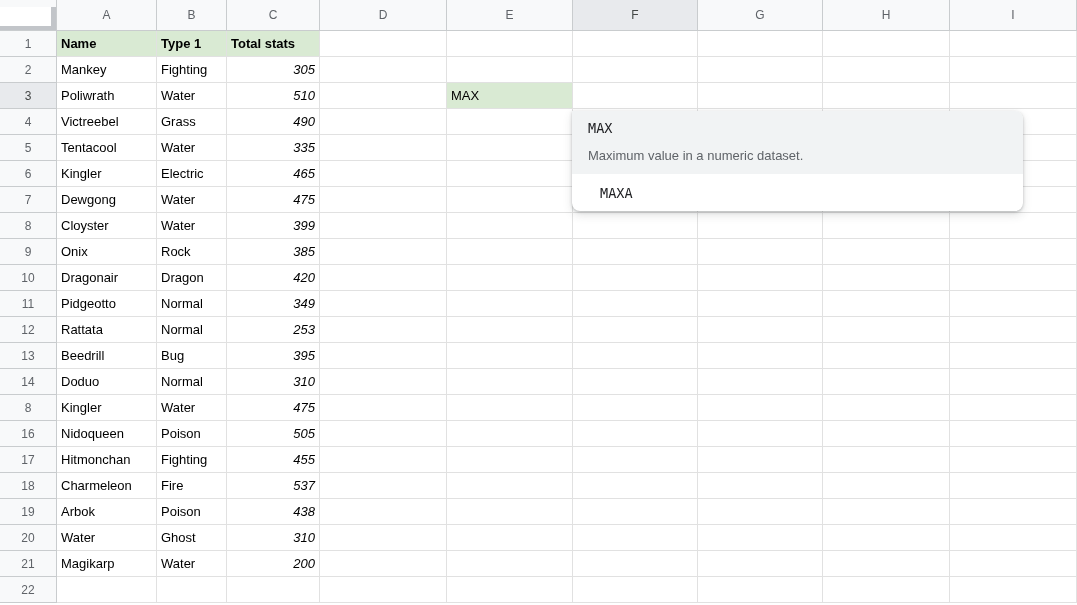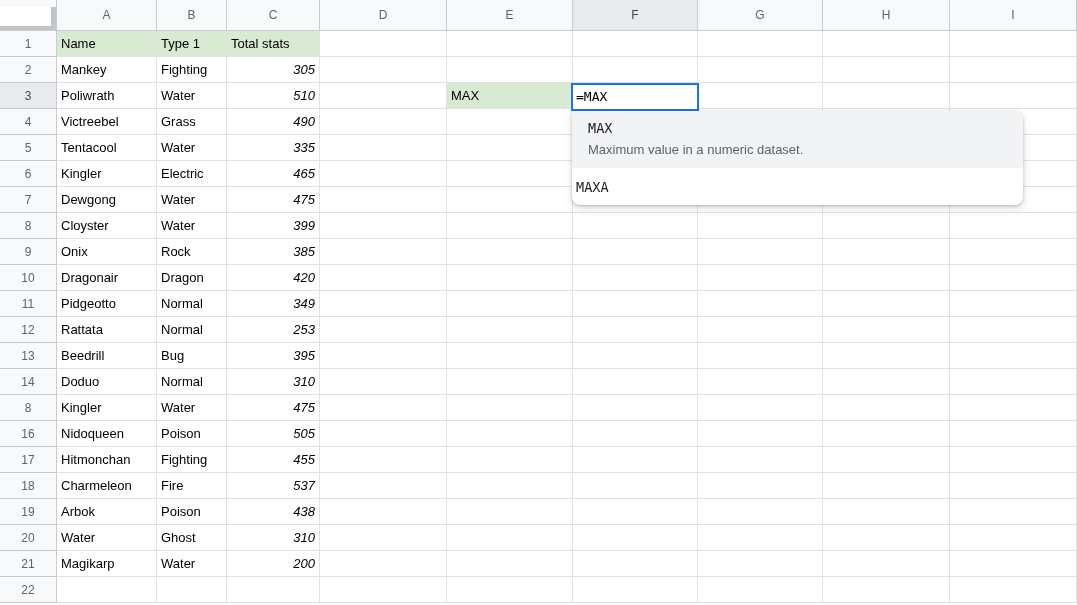--- a/index.html
+++ b/index.html
@@ -23,21 +23,21 @@
     background:#fff;
     font-size:13px;
     color:#000;
     line-height:25px;
     padding:0 4px;
     white-space:nowrap;
     overflow:hidden;
   }
   .cell.num{text-align:right;font-style:italic;}
   .cell.green{background:var(--header-green);}
-  .cell.bold{font-weight:normal;}
+  .cell.bold{font-weight:bold;}
   .colhead,.rowhead{
     box-sizing:border-box;
     background:var(--header-bg);
     color:var(--header-text);
     display:flex;align-items:center;justify-content:center;
     font-size:12px;
     border-right:1px solid #c9ccce;
     border-bottom:1px solid #c9ccce;
     user-select:none;
   }
@@ -87,28 +87,28 @@
   .ac-item .fn-name{
     font-family:"DejaVu Sans Mono", monospace;
     font-size:13.5px;
     color:#202124;
     line-height:20px;
   }
   .ac-item .fn-desc{
     font-size:13px;
     color:var(--desc-text);
     line-height:20px;
-    margin-top:2px;
+    margin-top:8px;
   }
   .ac-item.highlighted{
     background:var(--dropdown-highlight);
     padding:7px 16px 8px 16px;
     margin-bottom:5px;
   }
-  .ac-item.plain{padding:4px 4px;line-height:20px;}
+  .ac-item.plain{padding:4px 28px;line-height:20px;}
 </style>
 </head>
 <body>
 
 <div id="stage">
   <div id="grid">
       <div class="" id="corner">
         <div class="select-all"></div>
       </div>
       <div class="colhead">A</div>
@@ -335,21 +335,20 @@
       <div class="cell"></div>
       <div class="cell"></div>
       <div class="cell"></div>
       <div class="cell"></div>
       <div class="cell"></div>
       <div class="cell"></div>
       <div class="cell"></div>
       <div class="cell"></div>
     </div>
 
-  <div id="edit-cell">=MAX</div>
 
   <div id="autocomplete">
     <div class="ac-item highlighted">
       <div class="fn-name">MAX</div>
       <div class="fn-desc">Maximum value in a numeric dataset.</div>
     </div>
     <div class="ac-item plain">
       <div class="fn-name">MAXA</div>
     </div>
   </div>

